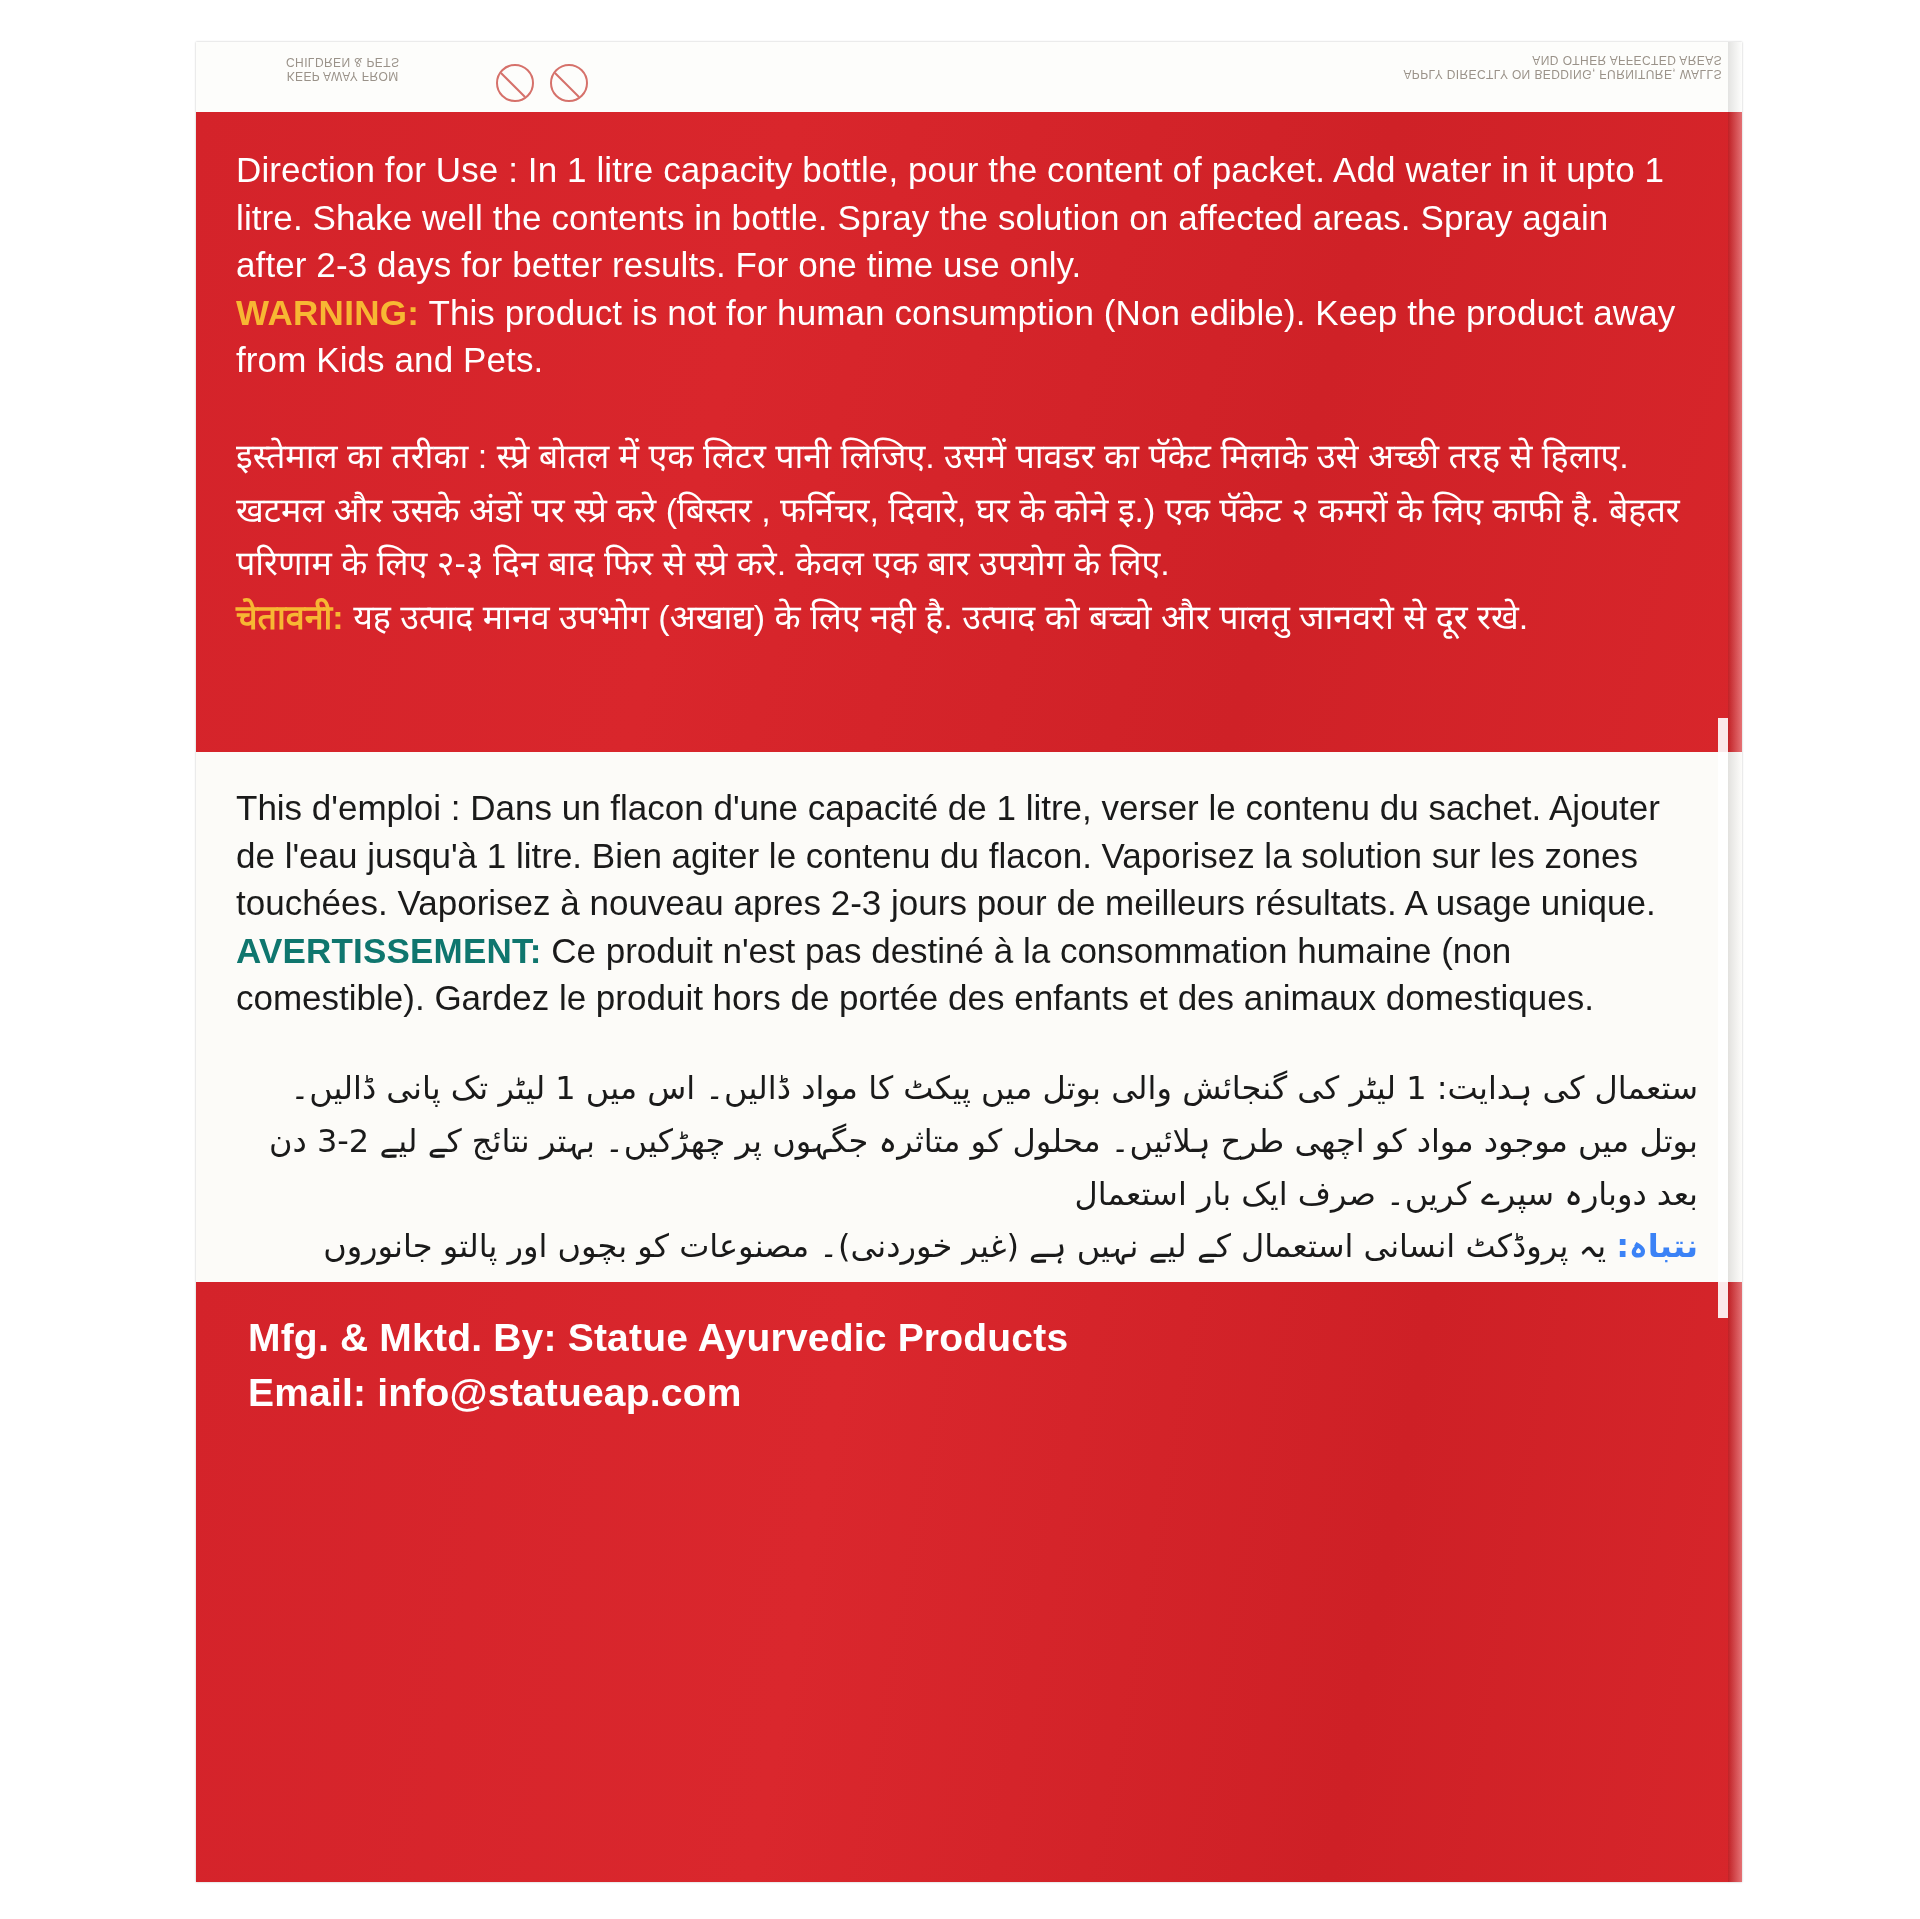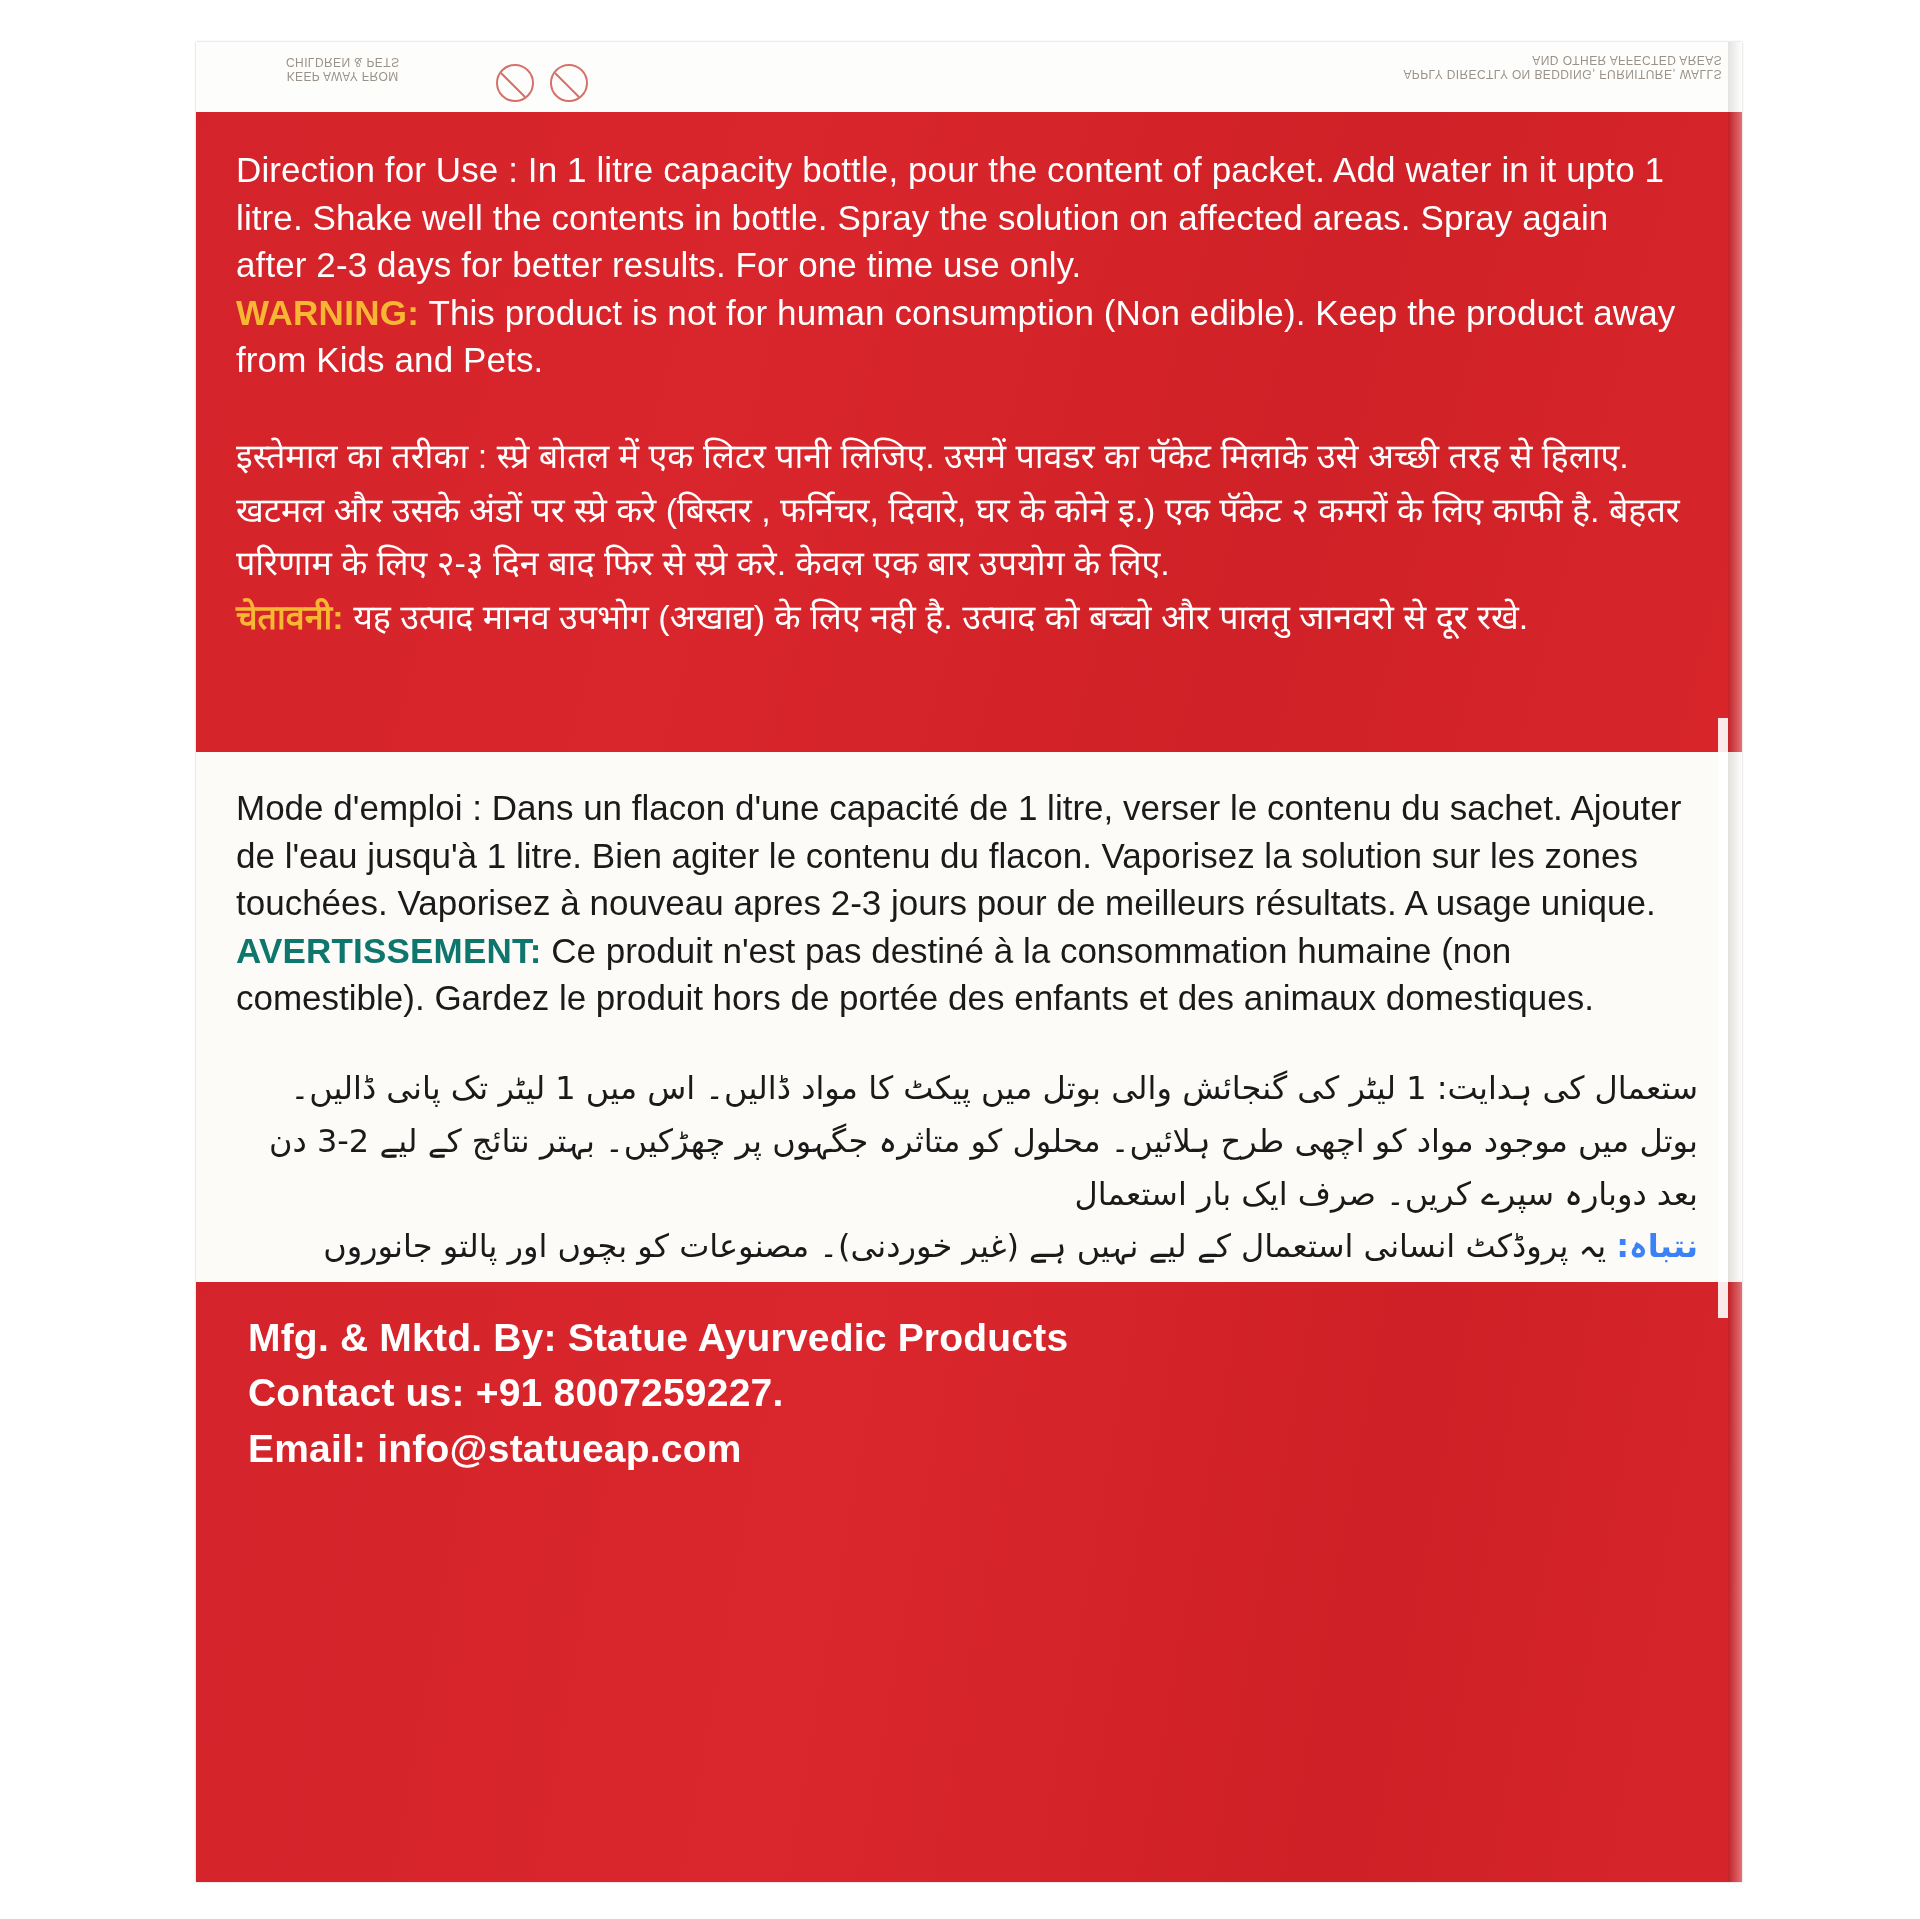--- a/index.html
+++ b/index.html
@@ -243,35 +243,34 @@
       <div class="txt hi">
         <span class="label">इस्तेमाल का तरीका :</span><span> स्प्रे बोतल में एक लिटर पानी लिजिए. उसमें पावडर का पॅकेट मिलाके उसे अच्छी तरह से हिलाए. खटमल और उसके अंडों पर स्प्रे करे (बिस्तर , फर्निचर, दिवारे, घर के कोने इ.) एक पॅकेट २ कमरों के लिए काफी है. बेहतर परिणाम के लिए २-३ दिन बाद फिर से स्प्रे करे. केवल एक बार उपयोग के लिए.</span><br>
         <span class="warn-hi">चेतावनी:</span><span> यह उत्पाद मानव उपभोग (अखाद्य) के लिए नही है. उत्पाद को बच्चो और पालतु जानवरो से दूर रखे.</span>
       </div>
 
     </div>
 
     <div class="block-white">
 
       <div class="txt fr">
-        <span class="label">Mode d'emploi :</span><span> Dans un flacon d'une capacité de 1 litre, verser le contenu du sachet. Ajouter de l'eau jusqu'à 1 litre. Bien agiter le contenu du flacon. Vaporisez la solution sur les zones touchées. Vaporisez à nouveau apres 2-3 jours pour de meilleurs résultats. A usage unique.</span><br>
+        <span class="label">This d'emploi :</span><span> Dans un flacon d'une capacité de 1 litre, verser le contenu du sachet. Ajouter de l'eau jusqu'à 1 litre. Bien agiter le contenu du flacon. Vaporisez la solution sur les zones touchées. Vaporisez à nouveau apres 2-3 jours pour de meilleurs résultats. A usage unique.</span><br>
         <span class="warn-fr">AVERTISSEMENT:</span><span> Ce produit n'est pas destiné à la consommation humaine (non comestible). Gardez le produit hors de portée des enfants et des animaux domestiques.</span>
       </div>
 
       <div class="txt ur">
         <span>ستعمال کی ہدایت:</span><span> 1 لیٹر کی گنجائش والی بوتل میں پیکٹ کا مواد ڈالیں۔ اس میں 1 لیٹر تک پانی ڈالیں۔ بوتل میں موجود مواد کو اچھی طرح ہلائیں۔ محلول کو متاثرہ جگہوں پر چھڑکیں۔ بہتر نتائج کے لیے 2-3 دن بعد دوبارہ سپرے کریں۔ صرف ایک بار استعمال</span><br>
         <span class="warn-ur">نتباہ:</span><span> یہ پروڈکٹ انسانی استعمال کے لیے نہیں ہے (غیر خوردنی)۔ مصنوعات کو بچوں اور پالتو جانوروں سے دوررکھیں۔</span>
       </div>
 
     </div>
 
     <div class="block-red-bottom">
       <div class="txt addr">
         <div>Mfg. &amp; Mktd. By: Statue Ayurvedic Products</div>
-        <div>Contact us: +91 8007259227.</div>
         <div>Email: info@statueap.com</div>
       </div>
     </div>
 
     <div class="fold"></div>
     <div class="fold-white"></div>
 
   </div>
 </div>
 

